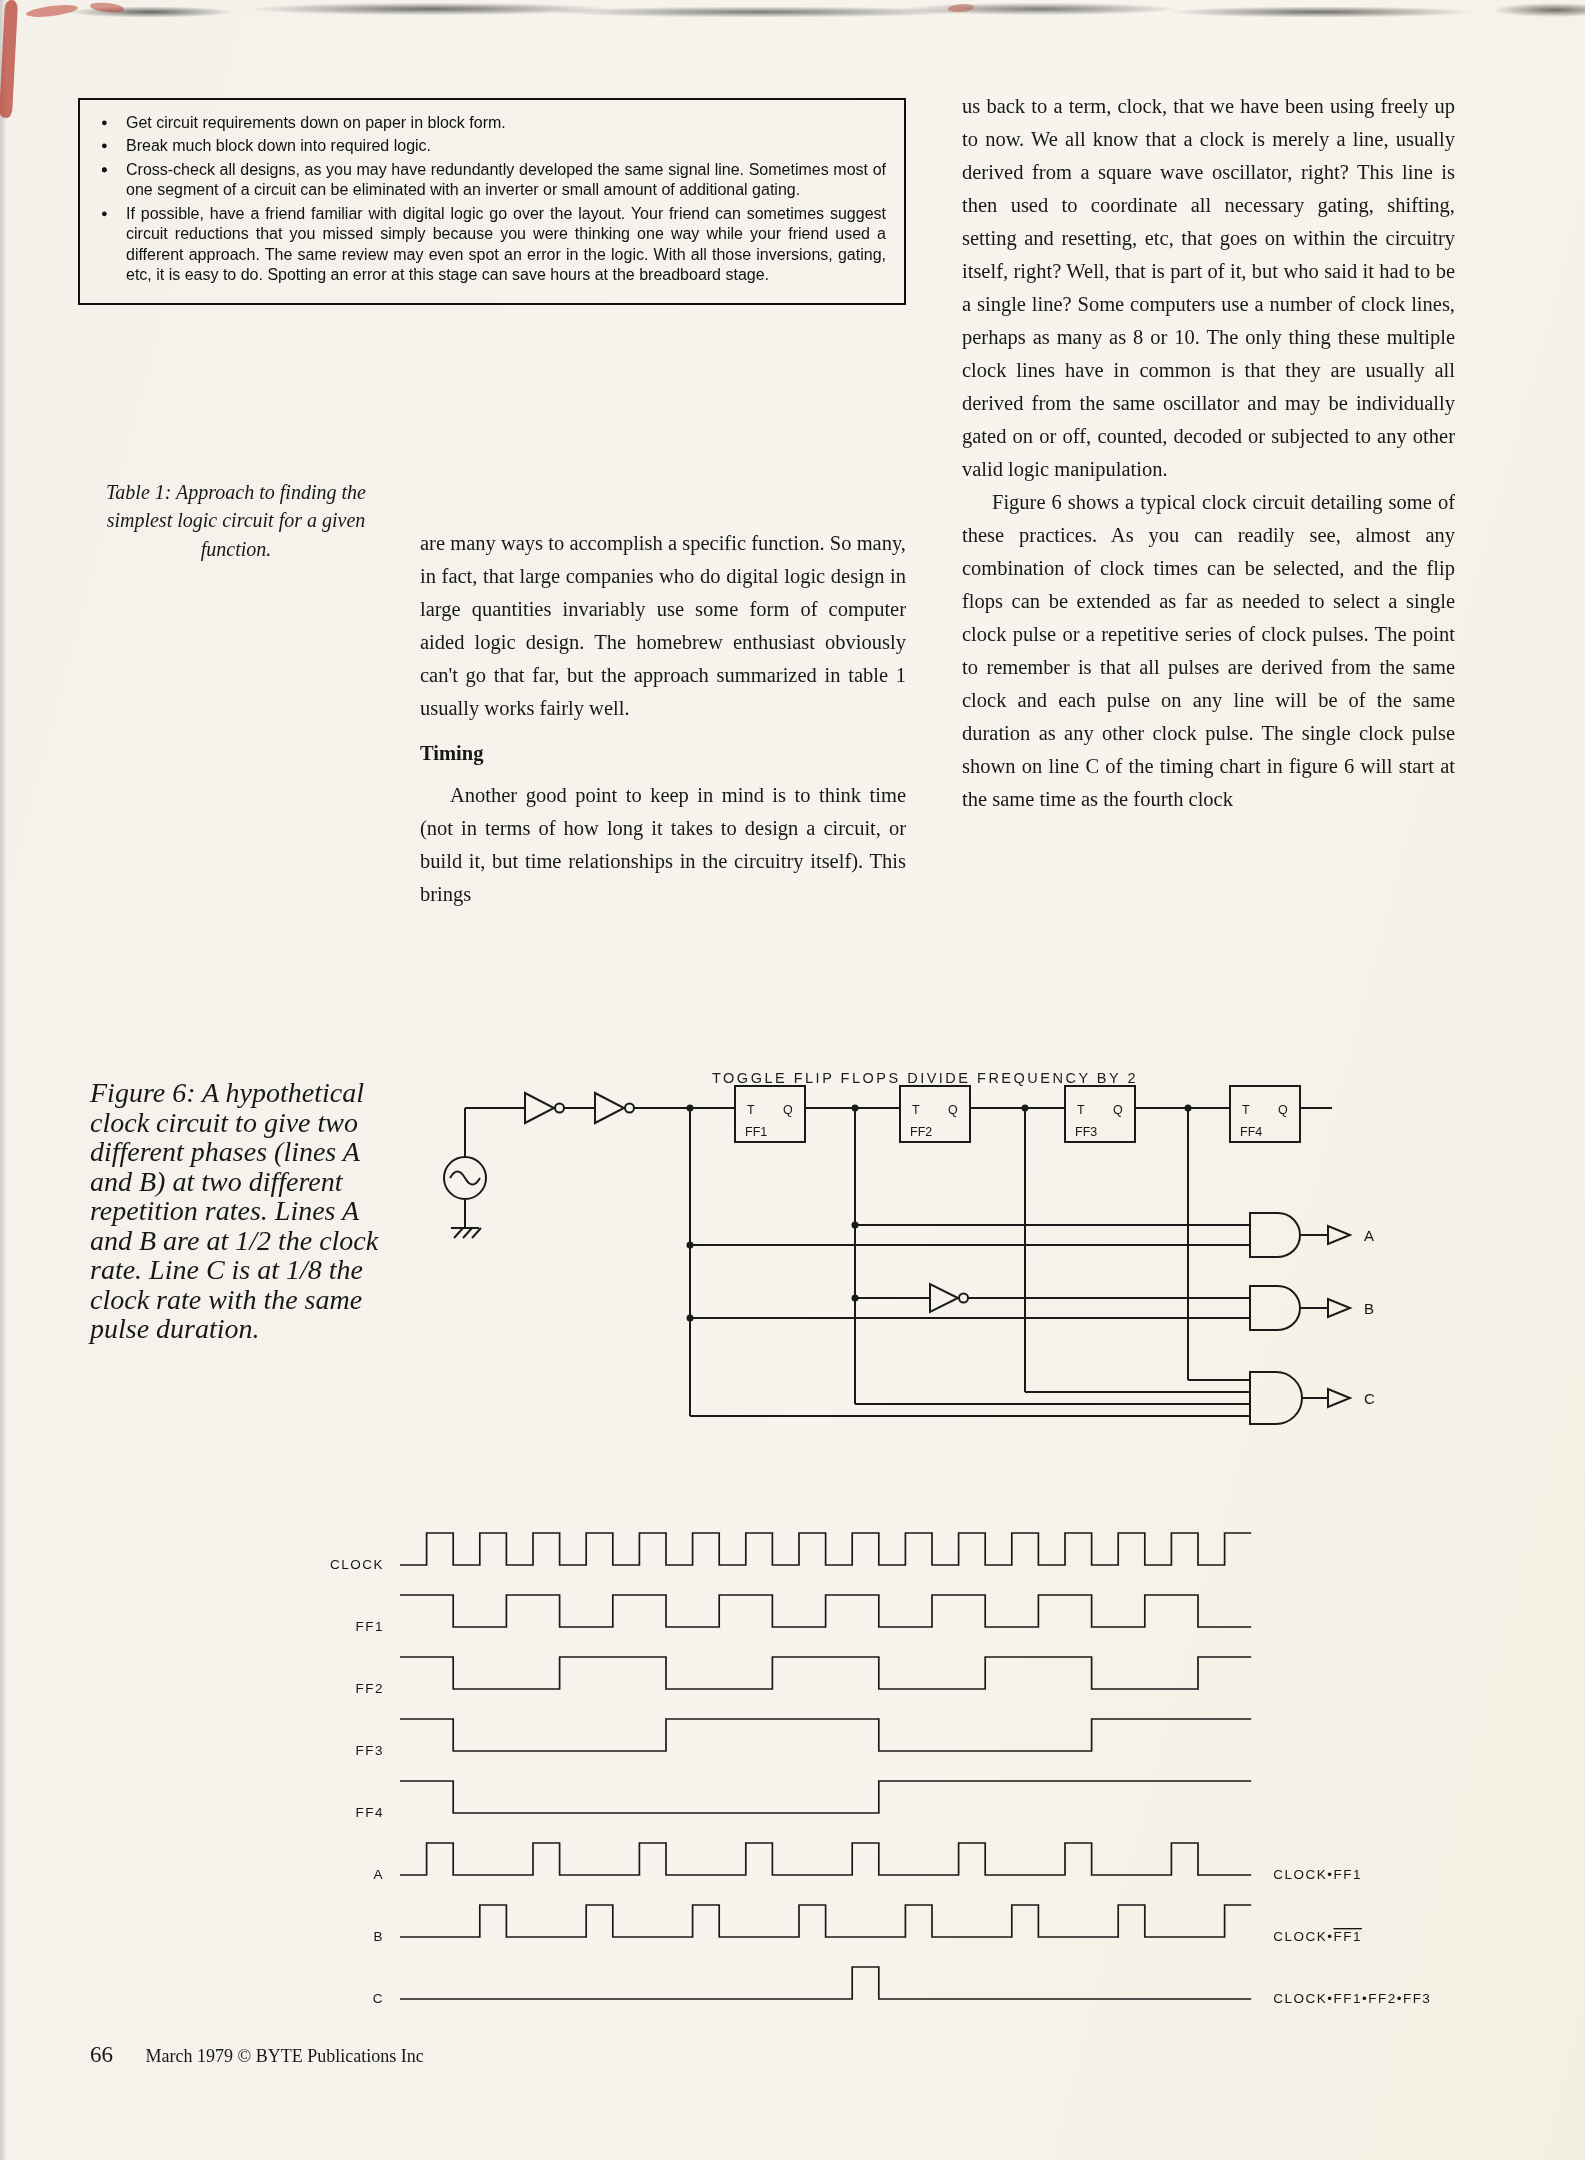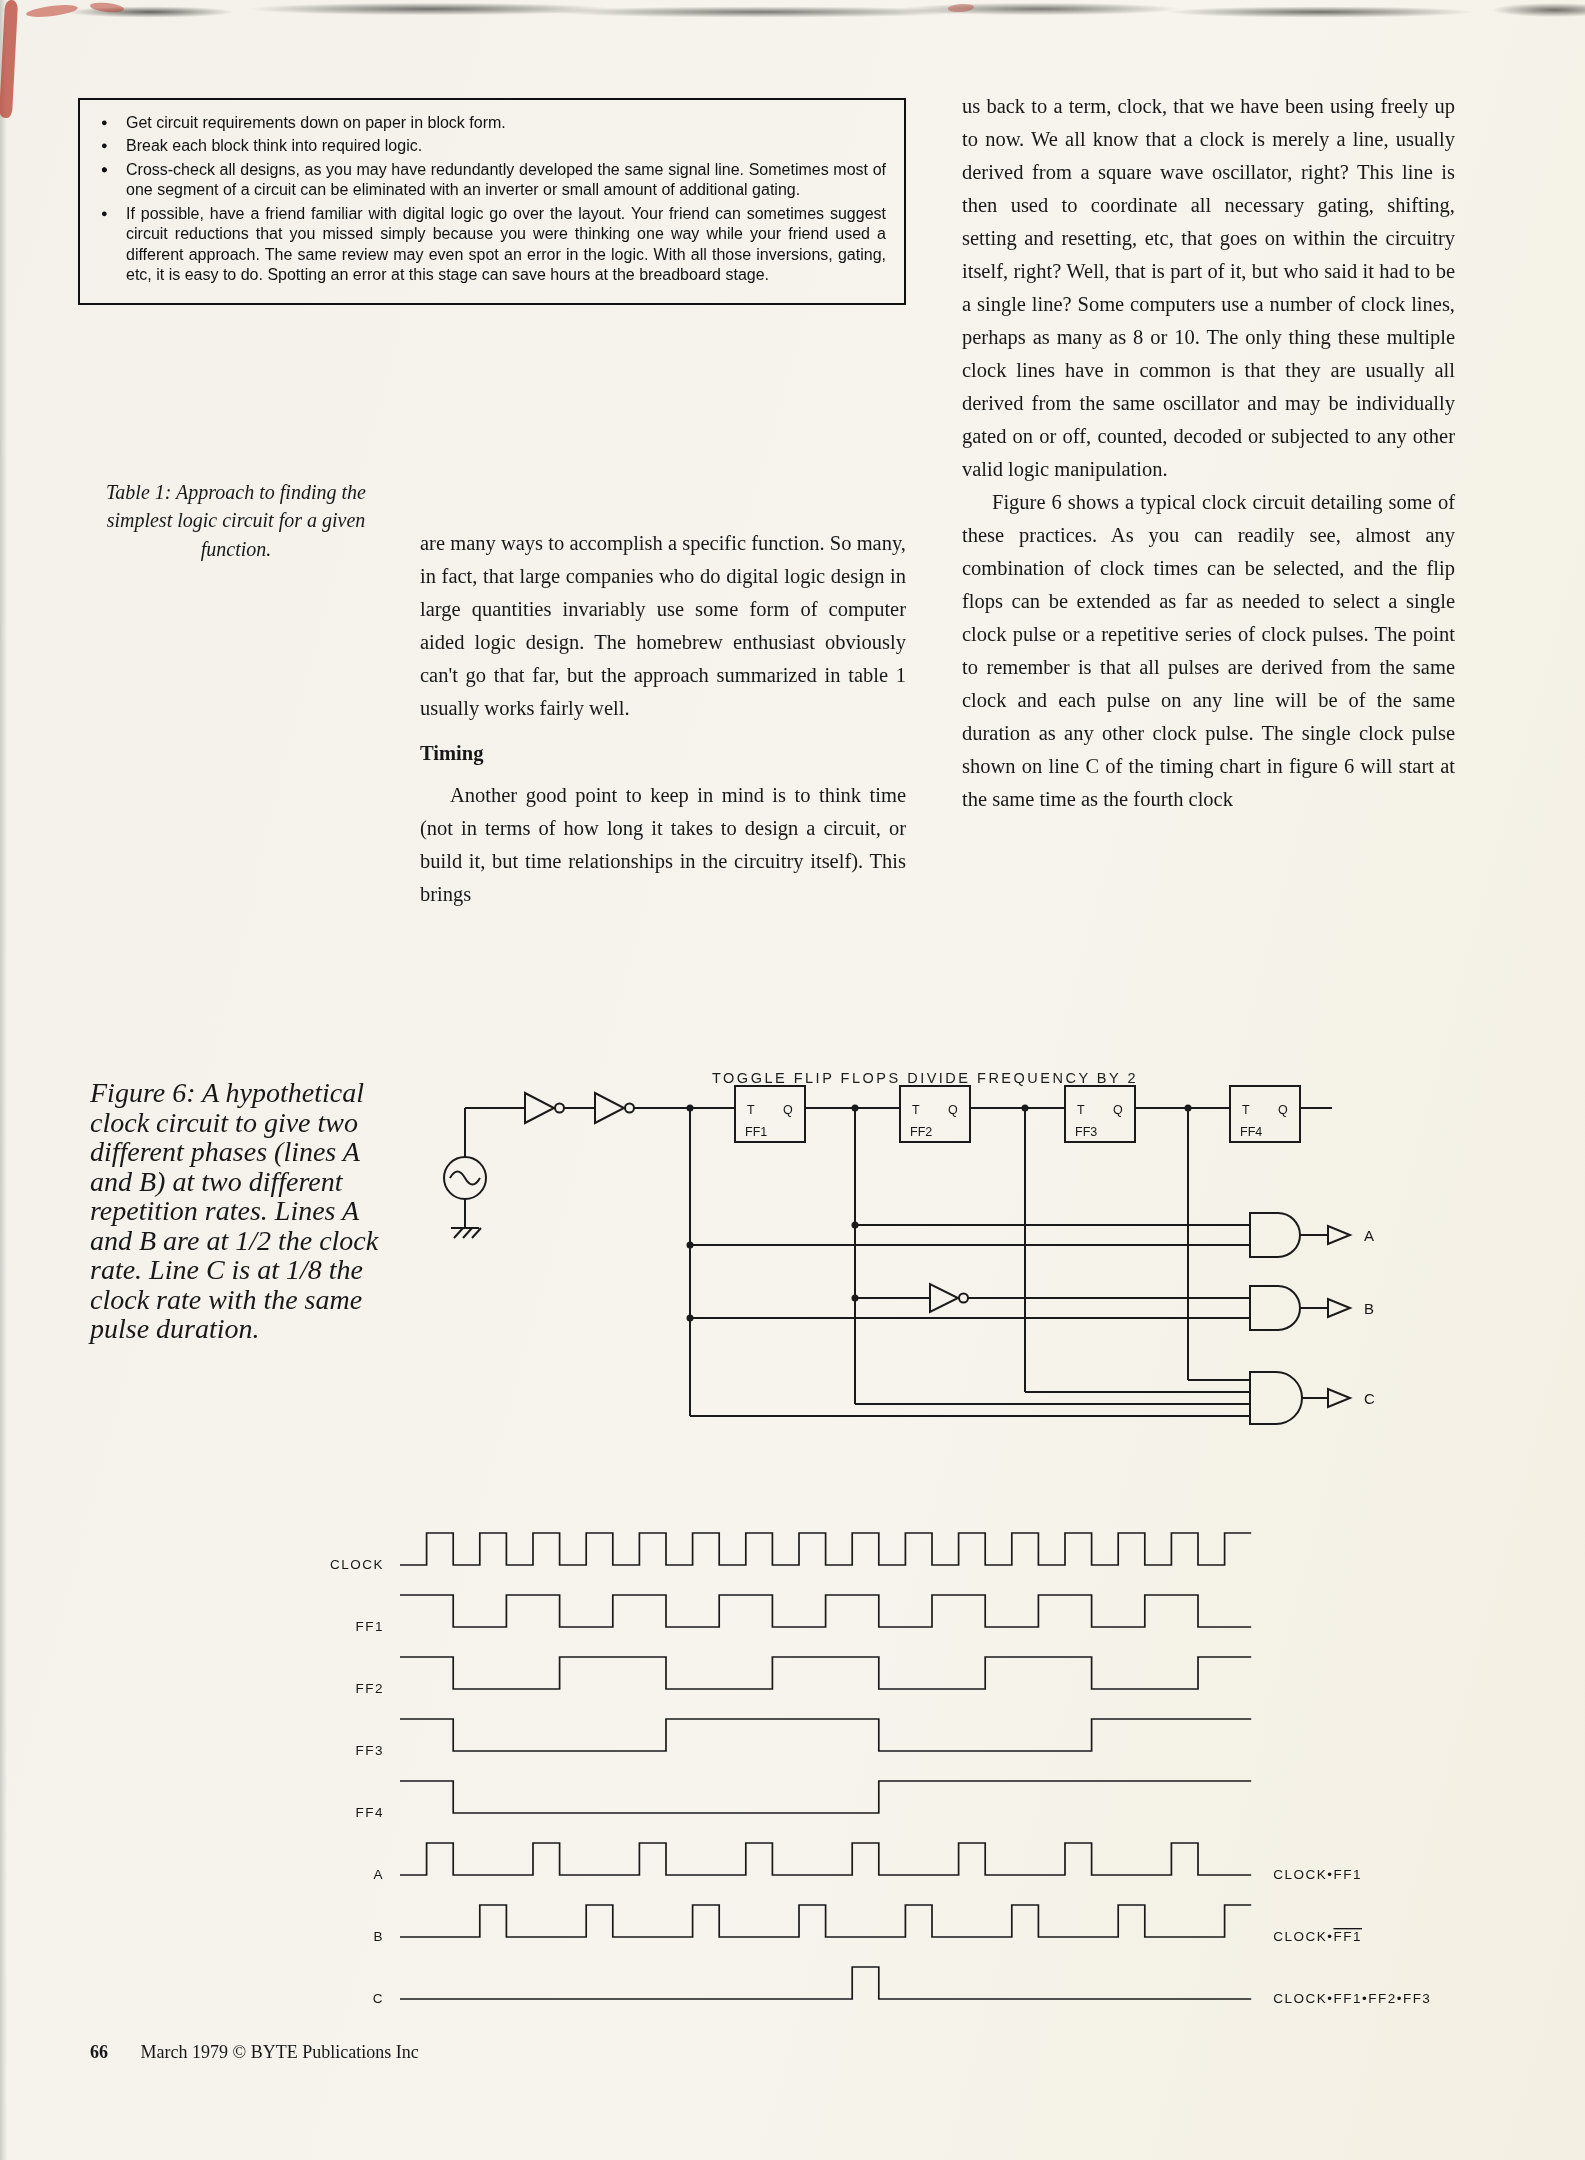--- a/index.html
+++ b/index.html
@@ -69,39 +69,39 @@
     font-style:italic;font-size:28px;line-height:29.5px;
   }
   .circuit-wrap{position:absolute;left:330px;top:1050px;}
   .timing-wrap{position:absolute;left:295px;top:1515px;}
 
   .svg-label{font-family:"Liberation Sans",sans-serif;font-size:12.5px;fill:#161616;}
   .svg-label-big{font-family:"Liberation Sans",sans-serif;font-size:15px;fill:#161616;}
   .wf-label{font-family:"Liberation Sans",sans-serif;font-size:13.5px;letter-spacing:1.5px;fill:#161616;}
 
   .footer{position:absolute;left:90px;top:2042px;font-size:18px;}
-  .footer .pgnum{font-weight:bold;font-size:18px;}
+  .footer .pgnum{font-weight:normal;font-size:23px;}
   .footer .pgtext{margin-left:28px;}
 </style>
 </head>
 <body>
 
 <div class="page">
 
   <div class="scan-top"></div>
   <div class="edge-shadow"></div>
   <div class="red-mark-1"></div>
   <div class="red-mark-2"></div>
   <div class="red-mark-3"></div>
   <div class="red-mark-4"></div>
 
   <div class="table1-box">
     <ul>
       <li><span class="bullet">●</span><span>Get circuit requirements down on paper in block form.</span></li>
-      <li><span class="bullet">●</span><span>Break each block think into required logic.</span></li>
+      <li><span class="bullet">●</span><span>Break much block down into required logic.</span></li>
       <li><span class="bullet">●</span></li>
       <li><span class="bullet">●</span></li>
       <li><span class="bullet">●</span><span>Cross-check all designs, as you may have redundantly developed the same signal line. Sometimes most of one segment of a circuit can be eliminated with an inverter or small amount of additional gating.</span></li>
       <li><span class="bullet">●</span><span>If possible, have a friend familiar with digital logic go over the layout. Your friend can sometimes suggest circuit reductions that you missed simply because you were thinking one way while your friend used a different approach. The same review may even spot an error in the logic. With all those inversions, gating, etc, it is easy to do. Spotting an error at this stage can save hours at the breadboard stage.</span></li>
     </ul>
   </div>
 
   <div class="table1-caption">Table 1: Approach to finding the simplest logic circuit for a given function.</div>
 
   <div class="col col-middle">

